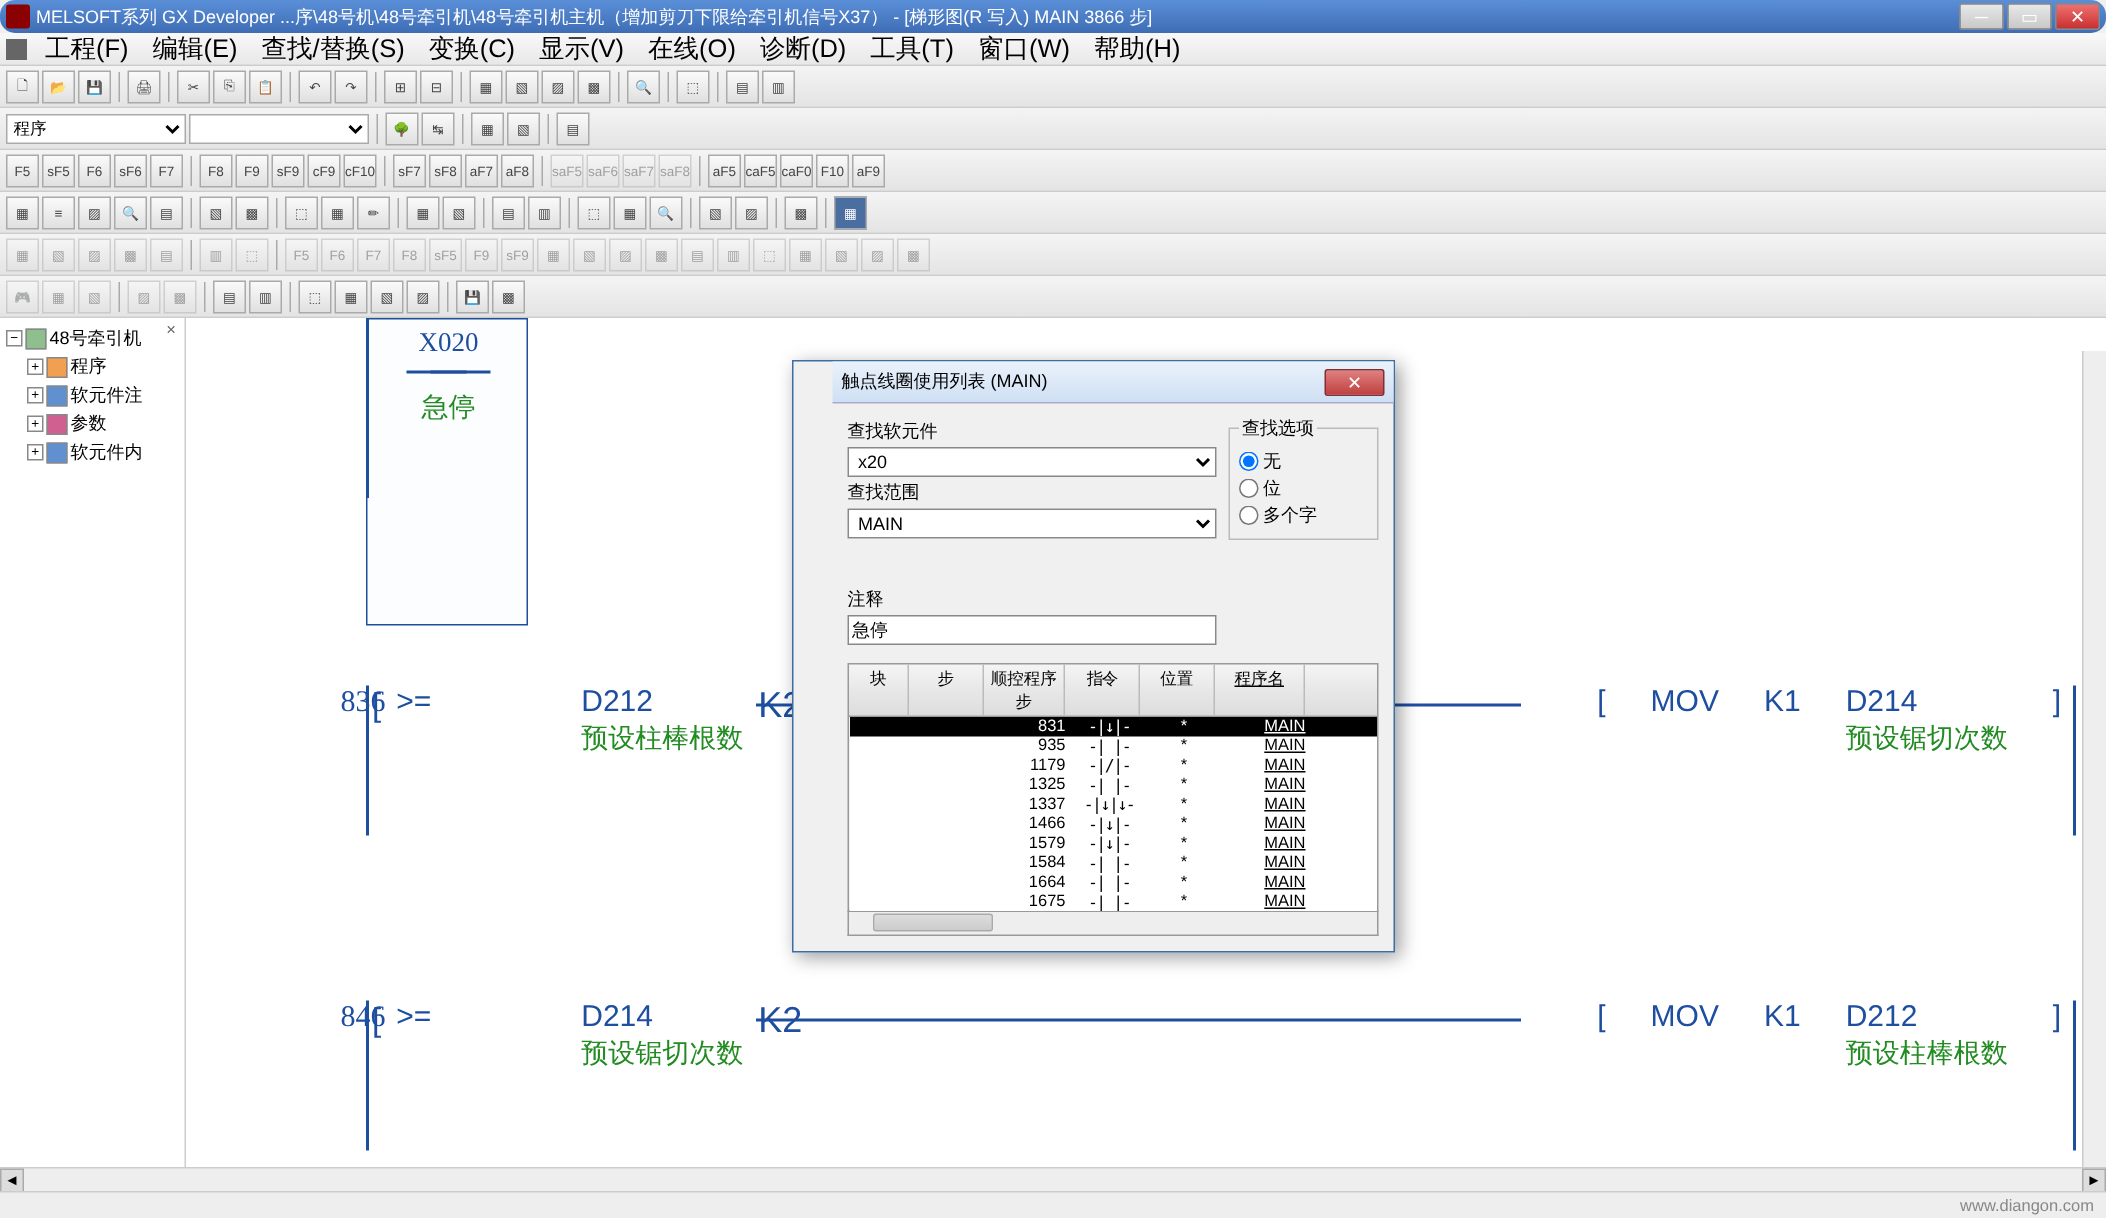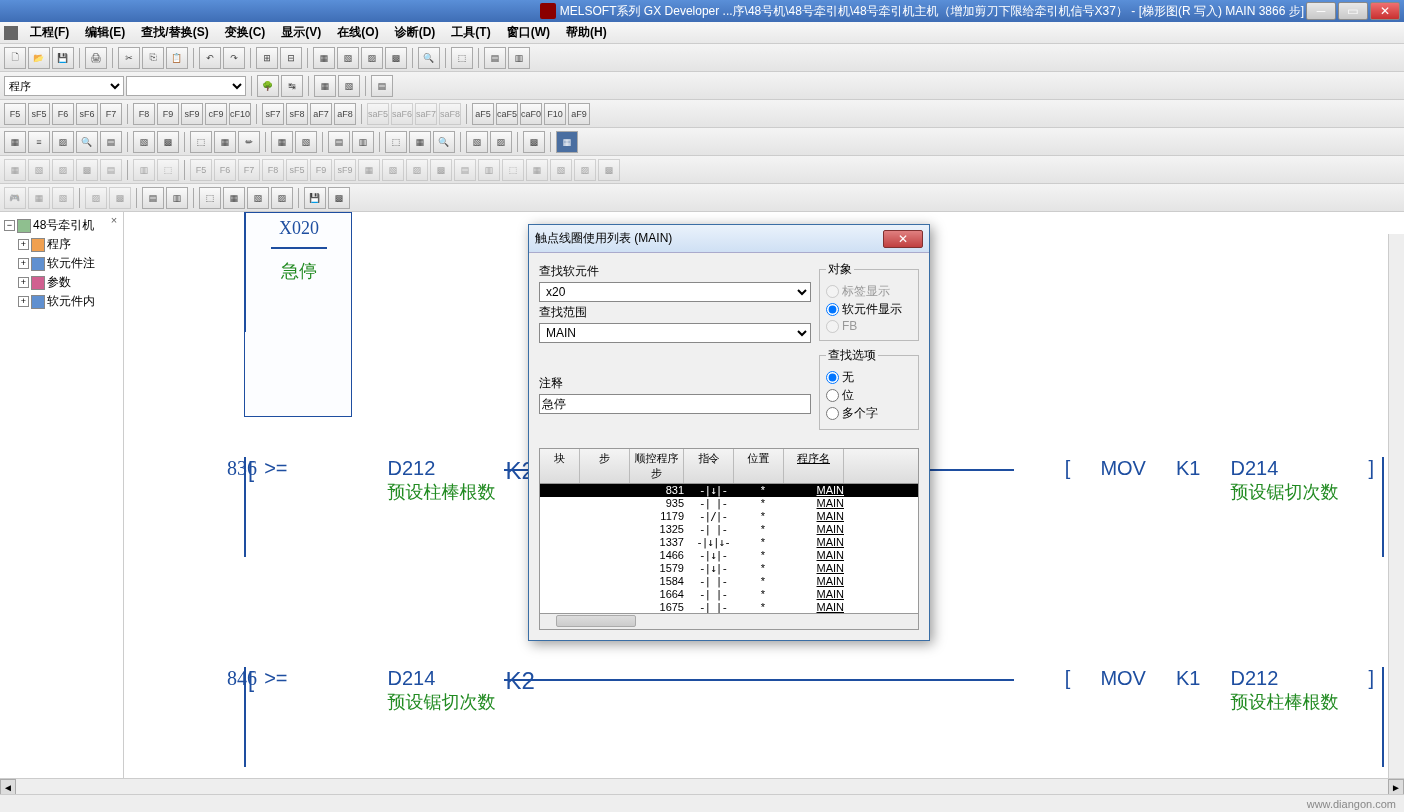--- a/index.html
+++ b/index.html
@@ -1,27 +1,27 @@
 <!DOCTYPE html>
 <html><head>
 <meta charset="utf-8">
 <style>
 * { margin: 0; padding: 0; box-sizing: border-box; font-family: "Microsoft YaHei", SimSun, Arial, sans-serif; }
 body { background: #f0f0f0; width: 1404px; height: 812px; overflow: hidden; position: relative; font-size: 12px; }
 
-.titlebar { background: linear-gradient(to bottom, #5a8fd8, #3e6db5); height: 22px; color: white; display: flex; align-items: center; padding: 0 4px; justify-content: flex-end; }
+.titlebar { background: linear-gradient(to bottom, #5a8fd8, #3e6db5); height: 22px; color: white; display: flex; align-items: center; padding: 0 4px; justify-content: space-between; border-radius: 10px; }
 .titlebar .left { display: flex; align-items: center; gap: 4px; }
 .titlebar .icon { width: 16px; height: 16px; background: #8b0000; border-radius: 2px; display: inline-block; }
 .titlebar .title { font-size: 12px; white-space: nowrap; }
 .winbtns { display: flex; }
 .winbtns div { width: 30px; height: 18px; background: linear-gradient(to bottom,#e8e8e8,#c8c8c8); border: 1px solid #888; border-radius: 2px; margin-left: 2px; display: flex; align-items: center; justify-content: center; font-size: 12px; cursor: pointer; }
 .winbtns .close { background: linear-gradient(to bottom,#f07070,#c83030); color: white; }
 
 .menubar { background: linear-gradient(to bottom,#f8f8f8,#e8e8e8); height: 22px; display: flex; align-items: center; padding: 0 4px; border-bottom: 1px solid #ccc; }
-.menubar .mi { padding: 2px 8px; cursor: pointer; font-size: 12px; font-weight: bold; }
+.menubar .mi { padding: 2px 8px; cursor: pointer; font-size: 17px; }
 .menubar .sysicon { width: 14px; height: 14px; background: #666; margin-right: 4px; }
 
 .toolbar { background: linear-gradient(to bottom,#f4f4f4,#e4e4e4); min-height: 28px; display: flex; align-items: center; padding: 2px 4px; border-bottom: 1px solid #ccc; gap: 2px; flex-wrap: wrap; }
 .tbtn { width: 22px; height: 22px; background: linear-gradient(to bottom,#fafafa,#e0e0e0); border: 1px solid #aaa; display: inline-flex; align-items: center; justify-content: center; font-size: 9px; cursor: pointer; color: #444; }
 .tbtn.disabled { opacity: 0.45; cursor: default; }
 .tsep { width: 1px; height: 20px; background: #aaa; margin: 0 3px; }
 .tsel { height: 20px; border: 1px solid #aaa; background: white; font-size: 11px; }
 
 .mainarea { display: flex; height: calc(100% - 22px - 22px - 28px - 28px - 28px - 28px - 28px - 28px - 18px); }
 .sidebar { width: 124px; background: white; border-right: 1px solid #ccc; position: relative; }
@@ -57,21 +57,21 @@
 .rung .compare .br { color: #1e4ea0; font-size: 22px; }
 .rung .compare .op { color: #1e4ea0; font-size: 20px; }
 .rung .compare .d { color: #1e4ea0; font-size: 20px; width: 100px; }
 .rung .compare .k { color: #1e4ea0; font-size: 24px; }
 .rung .compare .com { color: #228b22; font-size: 18px; }
 .rung .output { position: absolute; right: 10px; display: flex; gap: 30px; align-items: flex-start; }
 .rung .output .txt { color: #1e4ea0; font-size: 20px; }
 .rung .output .com { color: #228b22; font-size: 18px; }
 .selbox { position: absolute; border: 1px solid #1e4ea0; background: rgba(200,220,255,0.05); }
 
-.dialog { position: absolute; left: 528px; top: 224px; width: 402px; background: #f0f0f0; border: 1px solid #3a6ea5; box-shadow: 3px 3px 12px rgba(0,0,0,0.4); }
+.dialog { position: absolute; left: 528px; top: 240px; width: 402px; background: #f0f0f0; border: 1px solid #3a6ea5; box-shadow: 3px 3px 12px rgba(0,0,0,0.4); padding-left: 26px; }
 .dialog .dtitle { background: linear-gradient(to bottom,#eaf2fb,#cfe0f4); height: 28px; display: flex; align-items: center; justify-content: space-between; padding: 0 6px; font-size: 12px; border-bottom: 1px solid #aac; }
 .dialog .dclose { width: 40px; height: 18px; background: linear-gradient(to bottom,#e08080,#c04040); color: white; border: 1px solid #803030; border-radius: 2px; display: flex; align-items: center; justify-content: center; font-size: 12px; cursor: pointer; }
 .dialog .dbody { padding: 8px 10px; display: flex; gap: 8px; }
 .dialog .dcol1 { flex: 1; }
 .dialog .dcol2 { width: 100px; }
 .dialog .dcol3 { width: 70px; display: flex; flex-direction: column; gap: 4px; }
 .dialog label { font-size: 12px; display: block; margin: 2px 0; }
 .dialog select,.dialog input[type=text] { width: 100%; height: 20px; border: 1px solid #888; background: white; font-size: 12px; padding: 0 2px; }
 .dialog fieldset { border: 1px solid #bbb; padding: 4px 6px 6px; font-size: 12px; margin-bottom: 6px; }
 .dialog fieldset legend { font-size: 12px; padding: 0 2px; }
@@ -415,35 +415,20 @@
       <label>查找软元件</label>
       <select><option>x20</option></select>
       <label>查找范围</label>
       <select><option>MAIN</option></select>
       <div style="height:30px"></div>
       <label>注释</label>
       <input type="text" value="急停" style="">
     </div>
     <div class="dcol2">
       <fieldset>
-        <legend>对象</legend>
-        <div class="radio disabled">
-            <input type="radio" disabled="" style="">
-            <span>标签显示</span>
-          </div>
-        <div class="radio">
-            <input type="radio" checked="" style="">
-            <span>软元件显示</span>
-          </div>
-        <div class="radio disabled">
-            <input type="radio" disabled="" style="">
-            <span>FB</span>
-          </div>
-      </fieldset>
-      <fieldset>
         <legend>查找选项</legend>
         <div class="radio">
             <input type="radio" checked="" style="">
             <span>无</span>
           </div>
         <div class="radio">
             <input type="radio" style="">
             <span>位</span>
           </div>
         <div class="radio">

